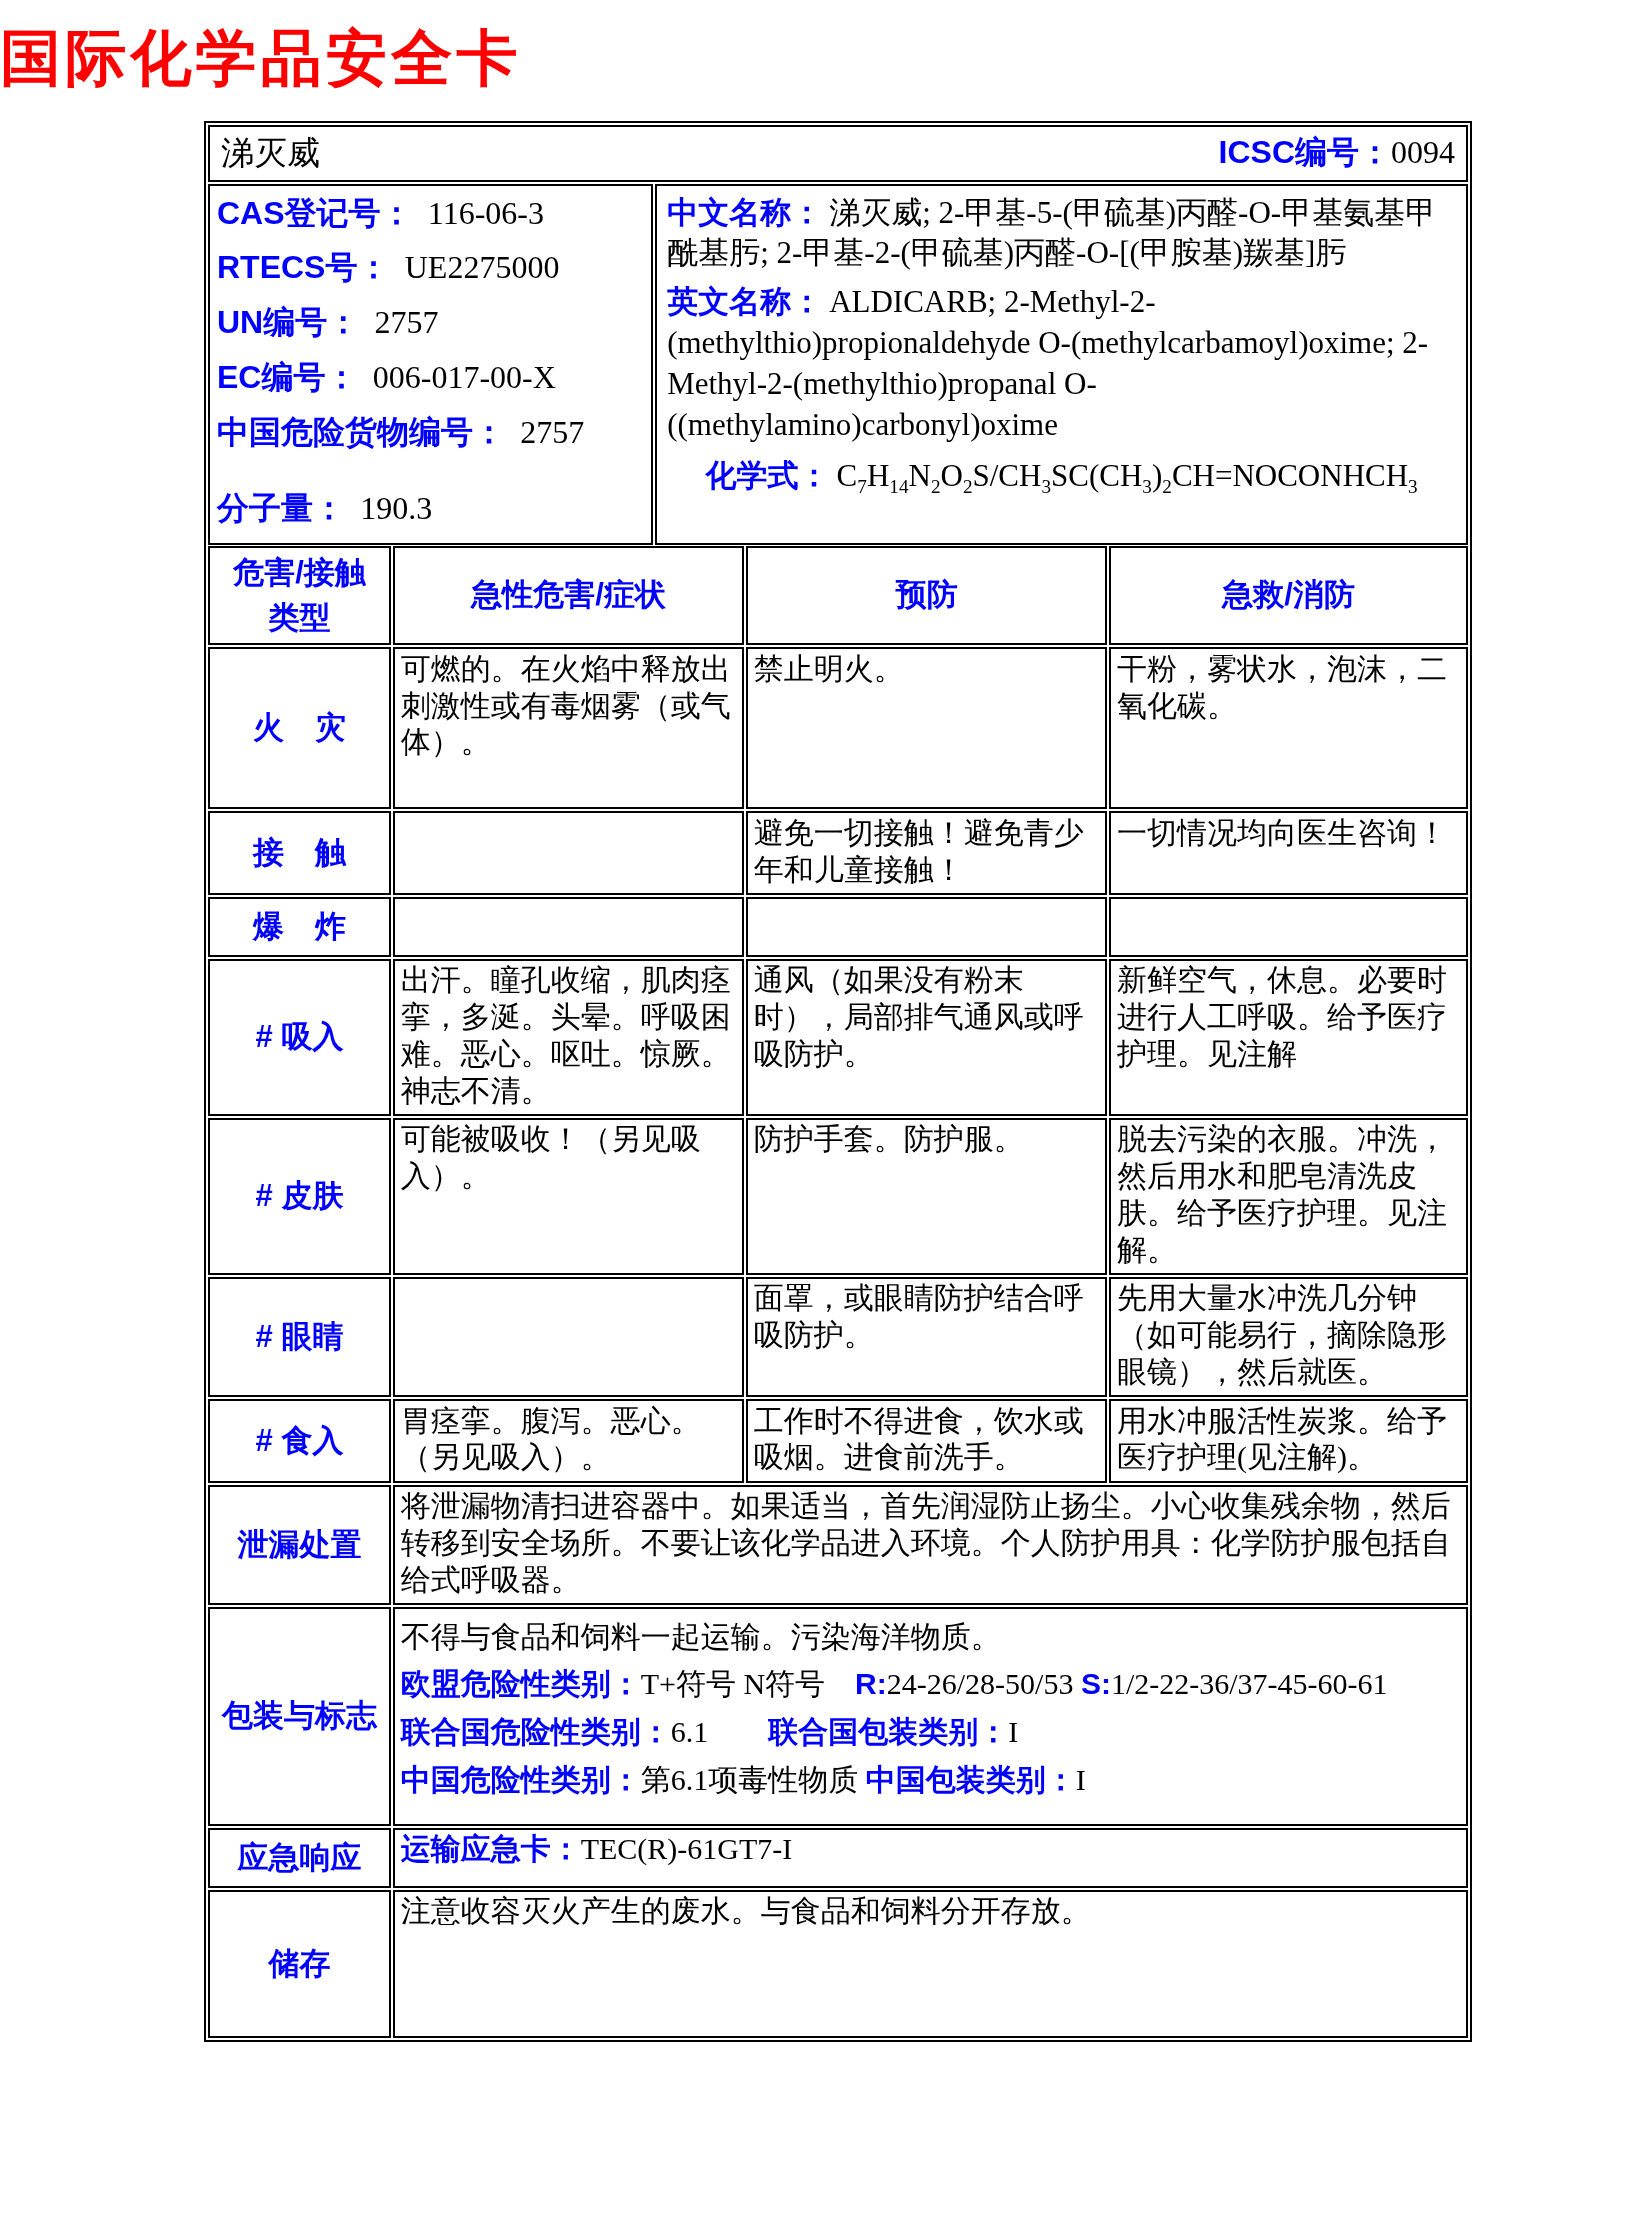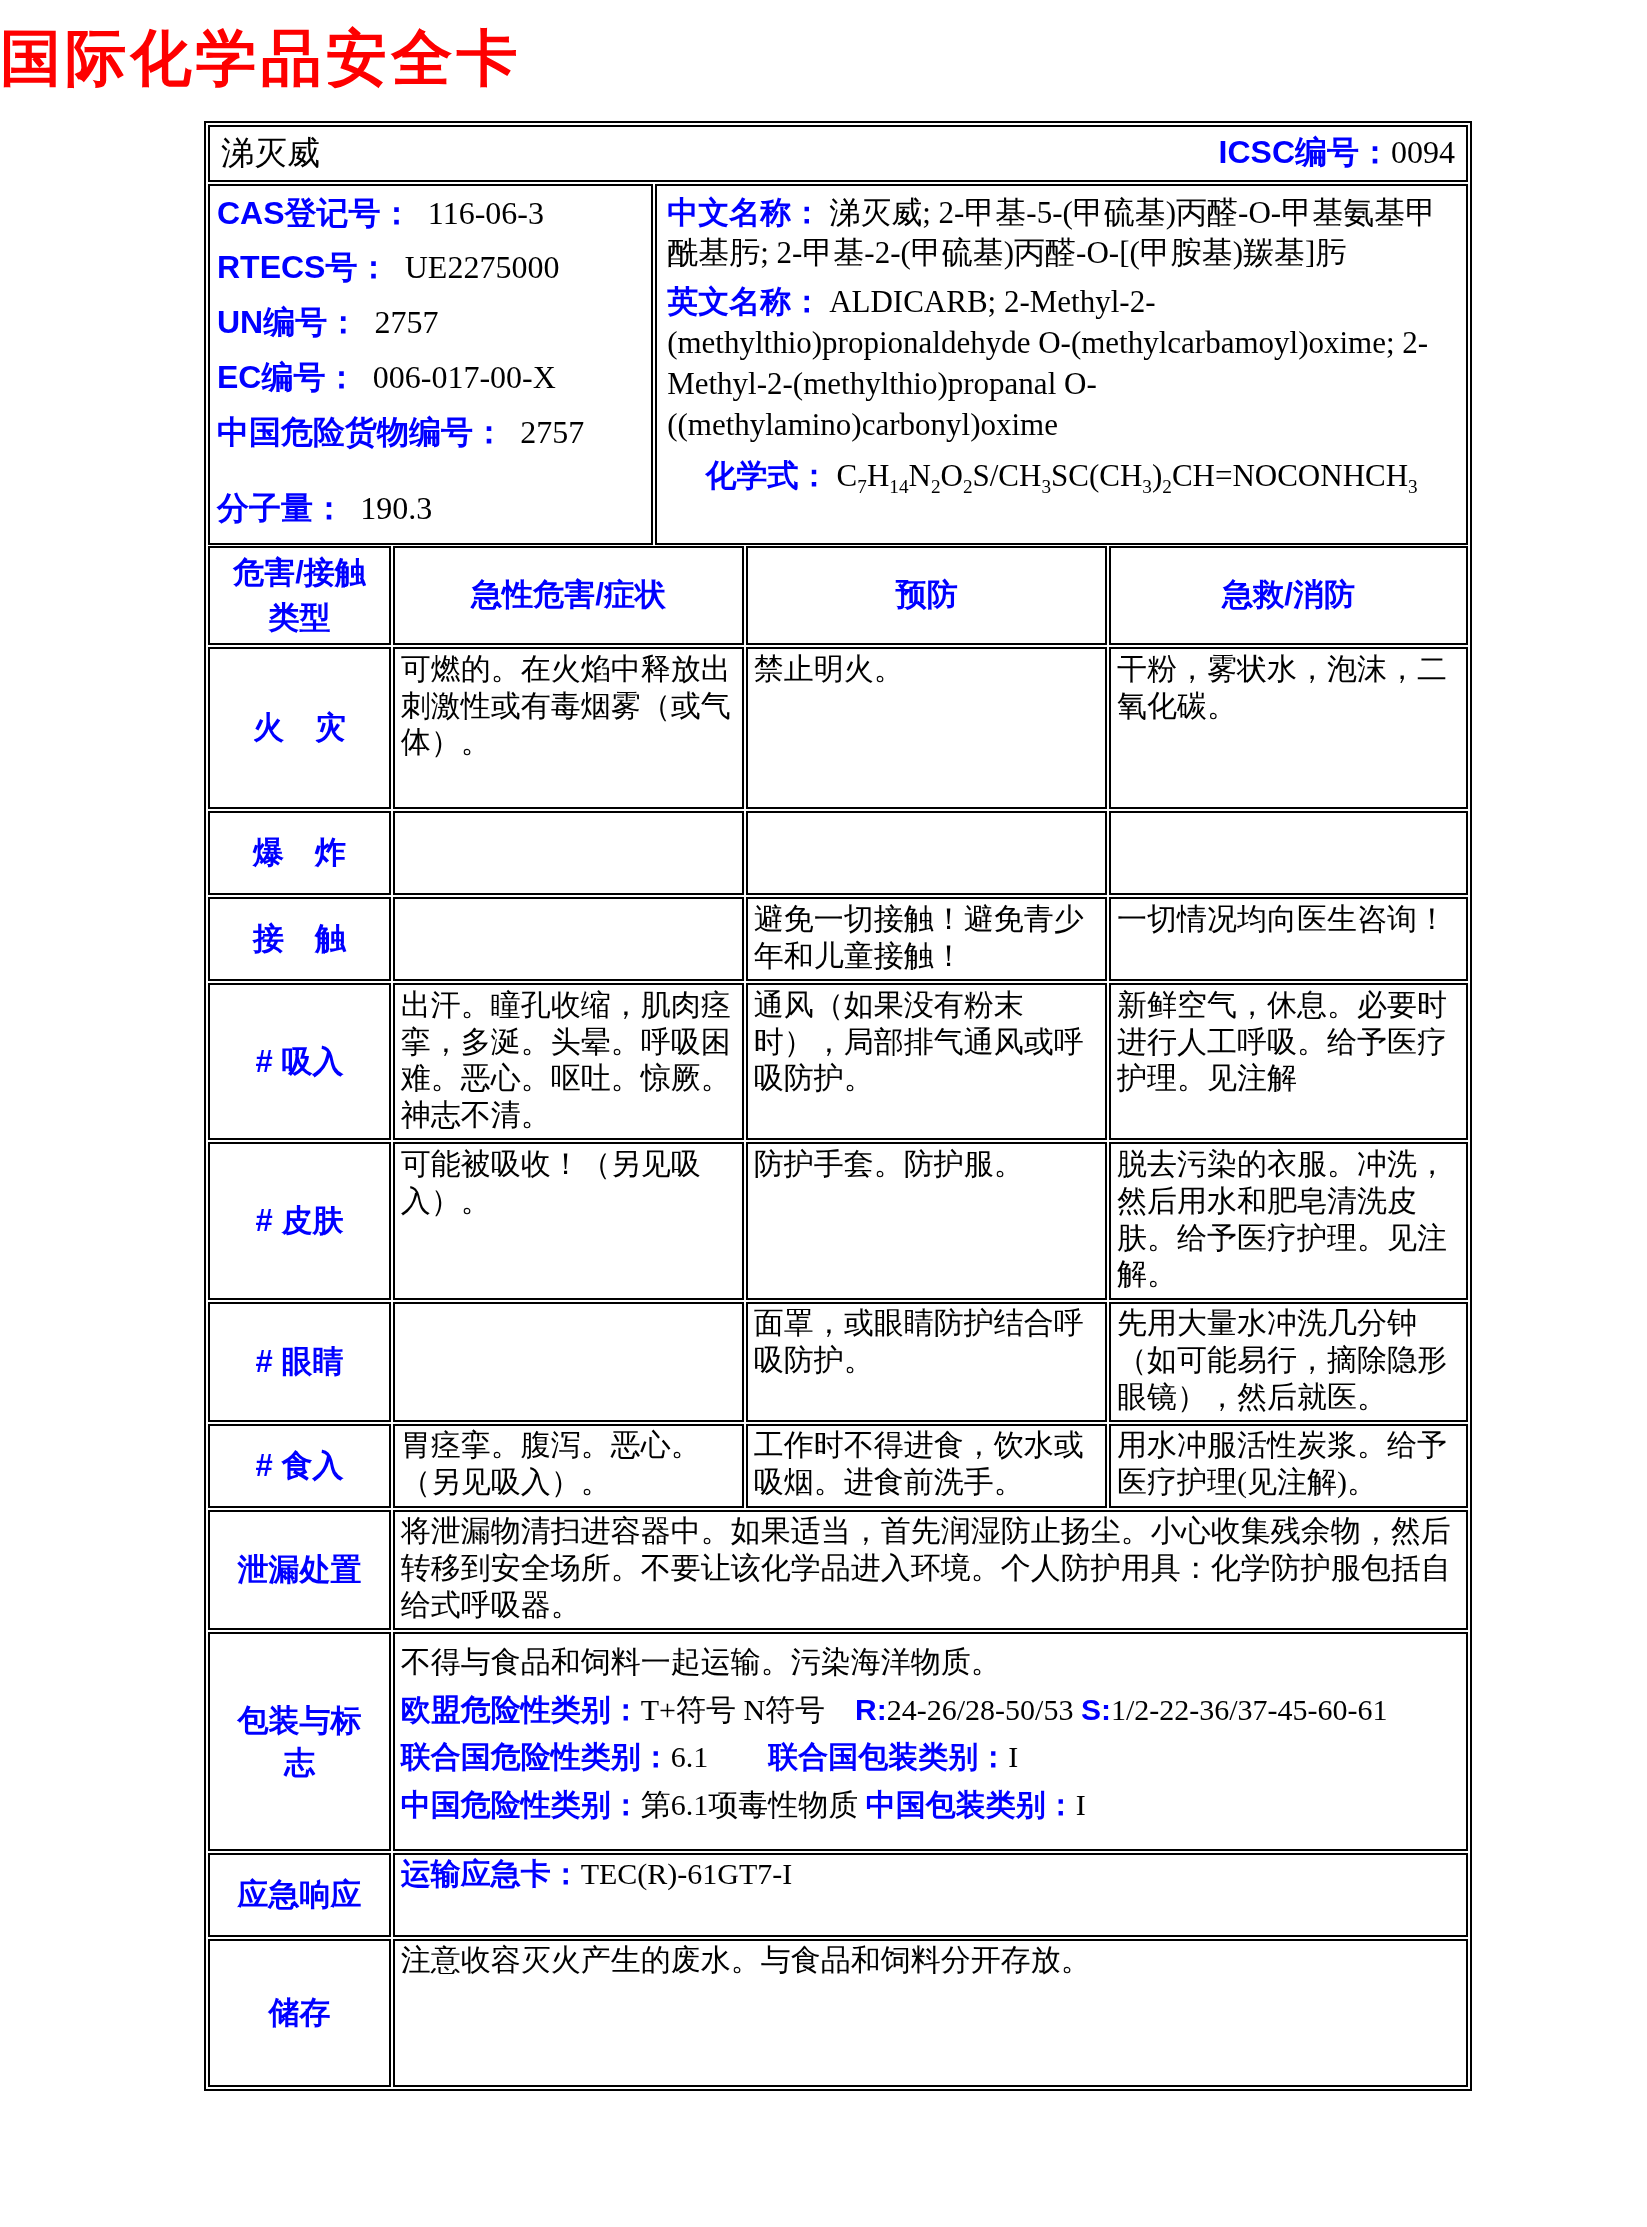--- a/index.html
+++ b/index.html
@@ -72,21 +72,21 @@
     line-height: 1.45;
     padding: 2.8px;
   }
   .lblcell {
     color: #0000ff;
     font-family: "Liberation Sans", "DejaVu Sans", sans-serif;
     font-weight: bold;
     font-size: 31px;
     text-align: center;
     vertical-align: middle;
-    padding: 19px;
+    padding: 7px;
   }
   .bodycell {
     vertical-align: top;
     font-size: 30px;
     line-height: 1.23;
     padding: 1.4px 5.6px 4.2px 5.6px;
     color: #000;
   }
   .pack-line { margin: 5.6px 0; line-height: 1.4; }
 </style>
@@ -149,31 +149,31 @@
     </tr>
 
     <tr>
       <td class="lblcell" style="height:162px">火　灾</td>
       <td class="bodycell">可燃的。在火焰中释放出刺激性或有毒烟雾（或气体）。</td>
       <td class="bodycell">禁止明火。</td>
       <td class="bodycell">干粉，雾状水，泡沫，二氧化碳。</td>
     </tr>
 
     <tr>
-      <td class="lblcell" style="height:46px">爆　炸</td>
-      <td class="bodycell"></td>
-      <td class="bodycell"></td>
-      <td class="bodycell"></td>
-    </tr>
-
-    <tr>
       <td class="lblcell" style="height:79px">接　触</td>
       <td class="bodycell"></td>
       <td class="bodycell">避免一切接触！避免青少年和儿童接触！</td>
       <td class="bodycell">一切情况均向医生咨询！</td>
+    </tr>
+
+    <tr>
+      <td class="lblcell" style="height:46px">爆　炸</td>
+      <td class="bodycell"></td>
+      <td class="bodycell"></td>
+      <td class="bodycell"></td>
     </tr>
 
     <tr>
       <td class="lblcell" style="height:153px"># 吸入</td>
       <td class="bodycell">出汗。瞳孔收缩，肌肉痉挛，多涎。头晕。呼吸困难。恶心。呕吐。惊厥。神志不清。</td>
       <td class="bodycell">通风（如果没有粉末时），局部排气通风或呼吸防护。</td>
       <td class="bodycell">新鲜空气，休息。必要时进行人工呼吸。给予医疗护理。见注解</td>
     </tr>
 
     <tr>

